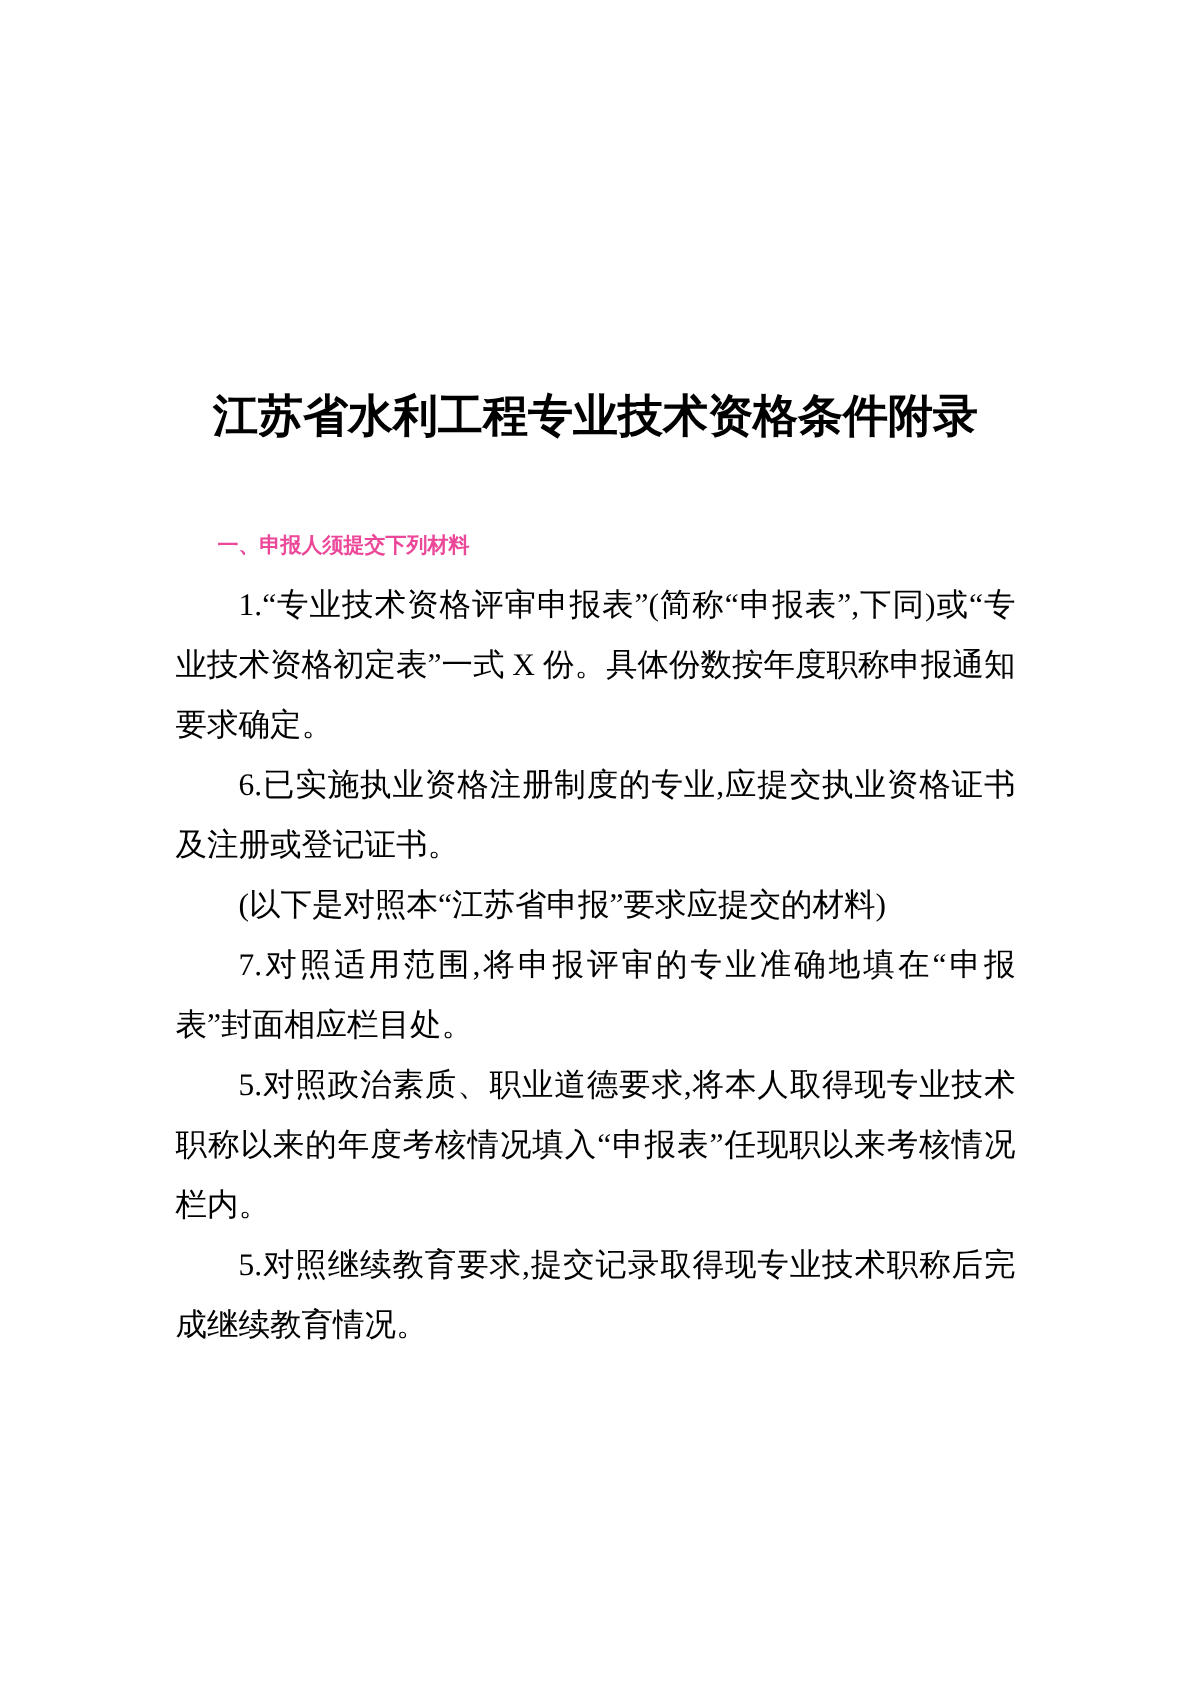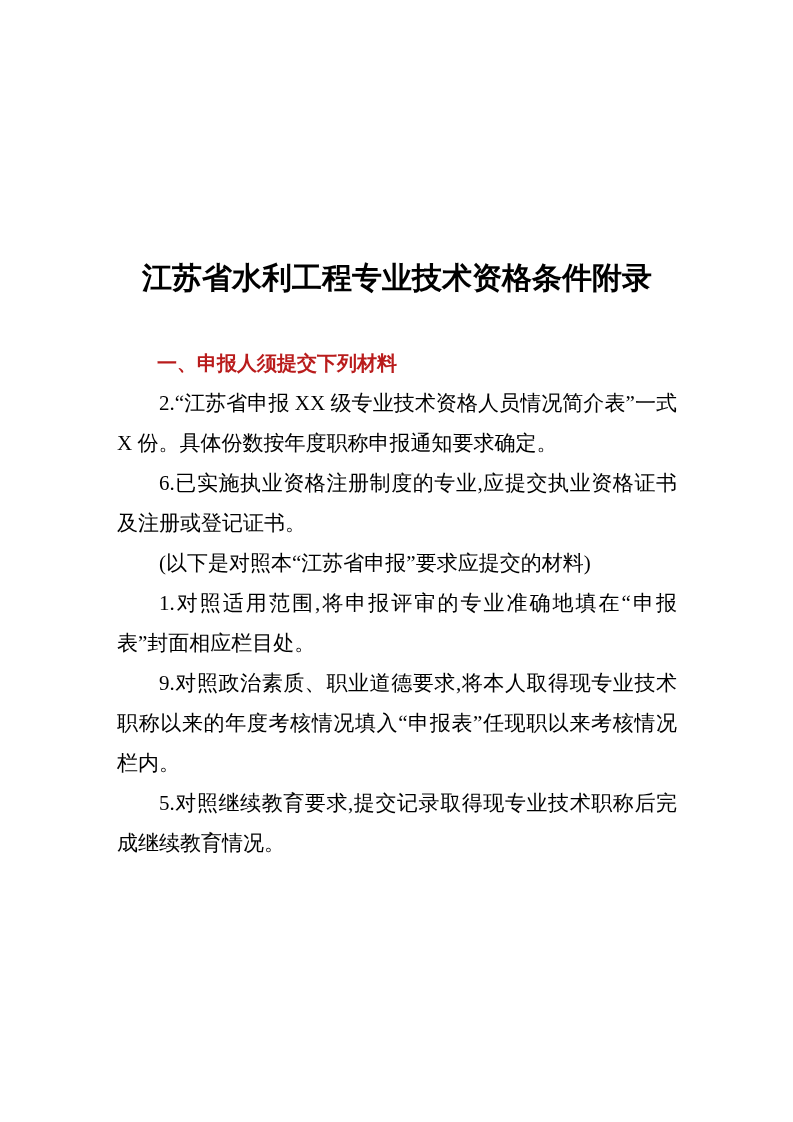--- a/index.html
+++ b/index.html
@@ -23,44 +23,44 @@
     font-size: 30px;
     line-height: 44px;
     letter-spacing: 0px;
     color: #000000;
     white-space: nowrap;
   }
   .section-heading {
     margin: 43px 116px 0 117px;
     font-family: "Liberation Sans", "DejaVu Sans", sans-serif;
     font-weight: bold;
-    font-size: 20px;
+    font-size: 14px;
     line-height: 40px;
     text-indent: 2em;
-    color: #b91c1c;
+    color: #ec4899;
   }
   .body-text p {
     margin: 0 116px 0 117px;
     font-family: "Liberation Serif", "DejaVu Serif", serif;
     font-size: 21px;
     line-height: 40px;
     text-indent: 2em;
     text-align: justify;
     color: #000000;
   }
 </style>
 </head>
 <body>
 
 <div class="page">
   <h1 class="doc-title">江苏省水利工程专业技术资格条件附录</h1>
 
   <h2 class="section-heading">一、申报人须提交下列材料</h2>
 
   <div class="body-text">
-    <p>2.“江苏省申报 XX 级专业技术资格人员情况简介表”一式 X 份。具体份数按年度职称申报通知要求确定。</p>
+    <p>1.“专业技术资格评审申报表”(简称“申报表”,下同)或“专业技术资格初定表”一式 X 份。具体份数按年度职称申报通知要求确定。</p>
     <p>6.已实施执业资格注册制度的专业,应提交执业资格证书及注册或登记证书。</p>
     <p>(以下是对照本“江苏省申报”要求应提交的材料)</p>
-    <p>1.对照适用范围,将申报评审的专业准确地填在“申报表”封面相应栏目处。</p>
-    <p>9.对照政治素质、职业道德要求,将本人取得现专业技术职称以来的年度考核情况填入“申报表”任现职以来考核情况栏内。</p>
+    <p>7.对照适用范围,将申报评审的专业准确地填在“申报表”封面相应栏目处。</p>
+    <p>5.对照政治素质、职业道德要求,将本人取得现专业技术职称以来的年度考核情况填入“申报表”任现职以来考核情况栏内。</p>
     <p>5.对照继续教育要求,提交记录取得现专业技术职称后完成继续教育情况。</p>
   </div>
 </div>
 
 </body></html>

